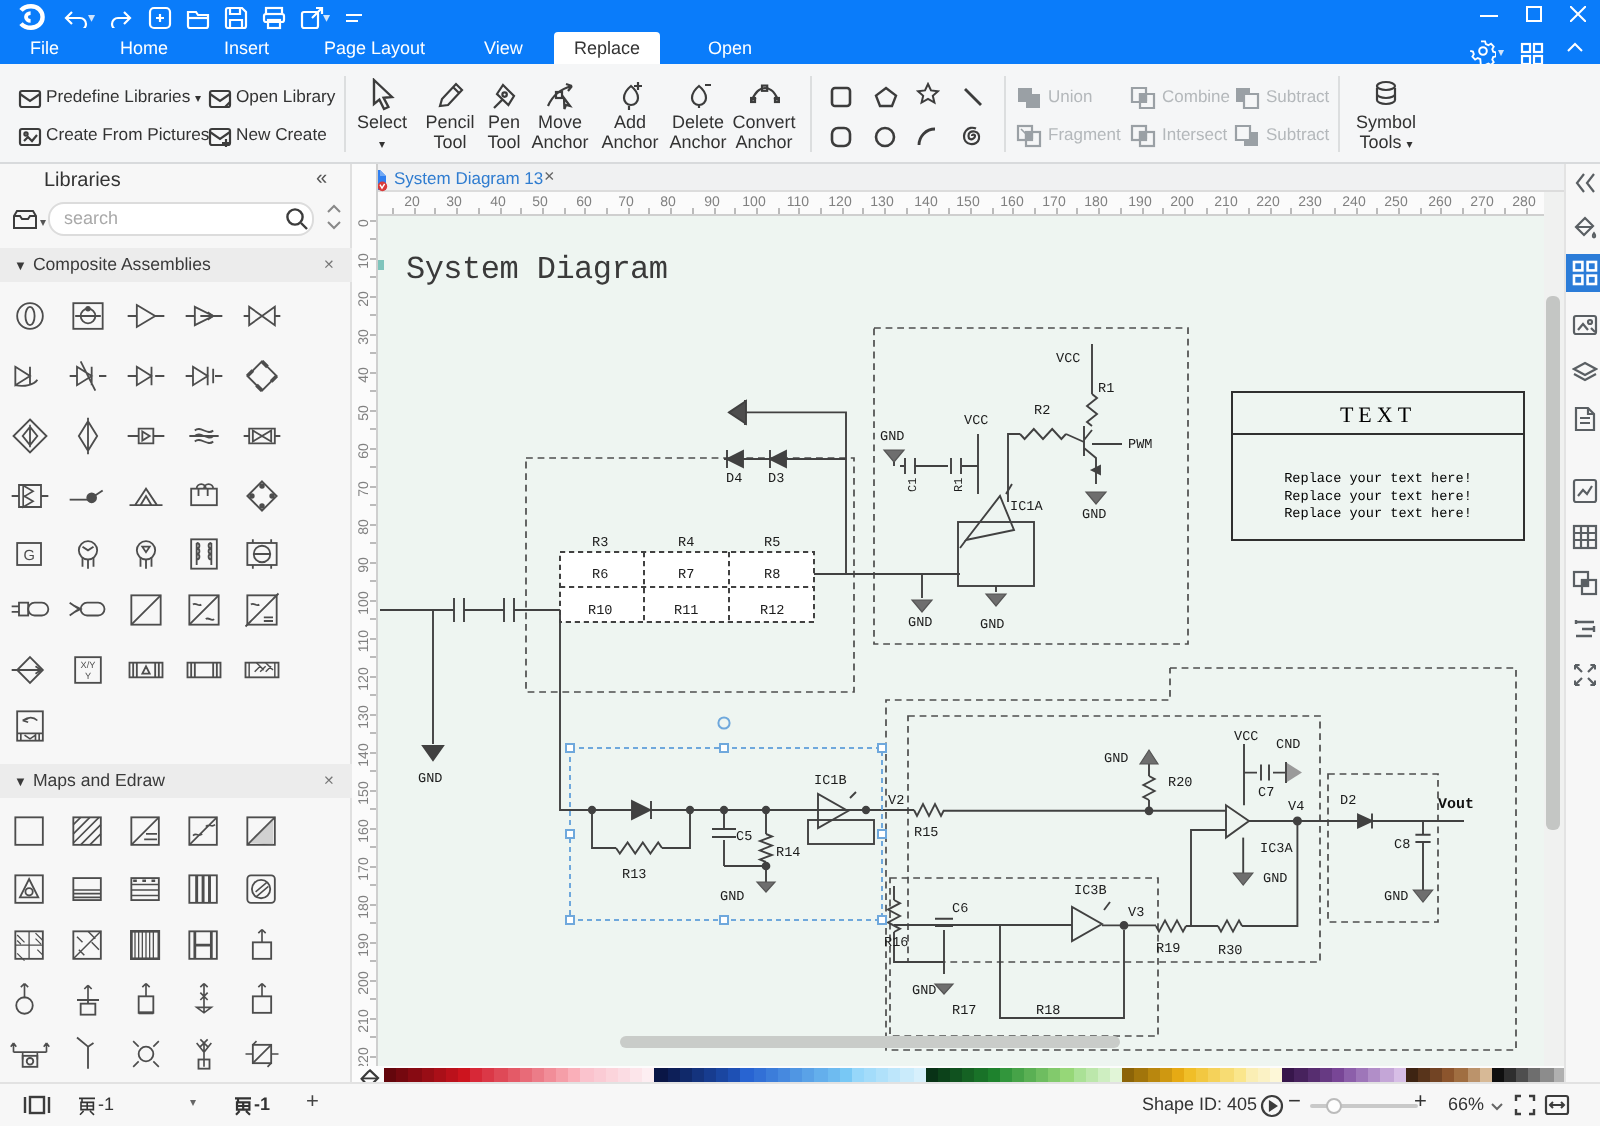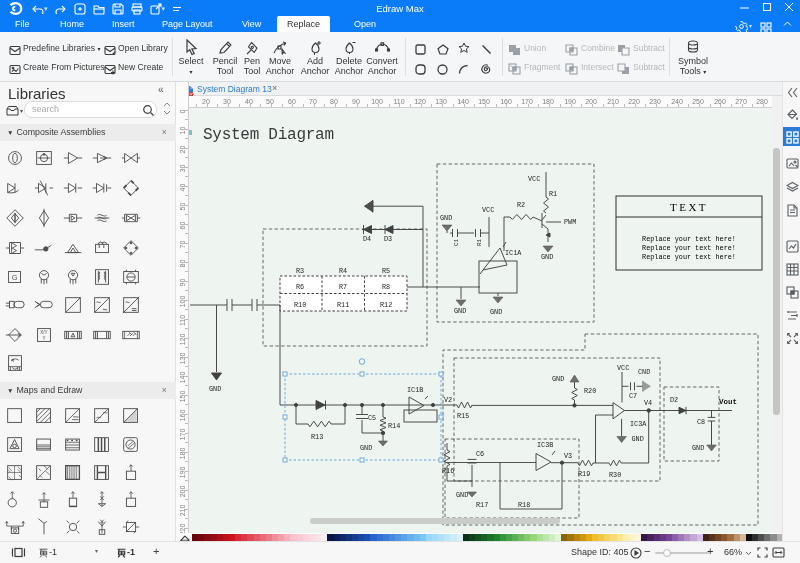--- a/index.html
+++ b/index.html
@@ -79,21 +79,20 @@
         </svg>
         <svg width="12" height="12" viewBox="0 0 12 12" fill="none" stroke="#fff" stroke-width="1.1">
           <rect x="1" y="3" width="8" height="8" rx="1"></rect>
           <path d="M6 6l5-5M8 1h3v3"></path>
         </svg>
         <span style="color:#cfe3fb;font-size:7px;margin-left:-7px">▾</span>
         <svg width="10" height="8" viewBox="0 0 10 8" fill="none" stroke="#fff" stroke-width="1.1">
           <path d="M1 2.5h8M1 5.5h6"></path>
         </svg>
       </div>
-  <div id="appname">Edraw Max</div>
   <svg class="abs" style="left:740px;top:7px" width="9" height="2">
         <path d="M0 1h9" stroke="#fff"></path>
       </svg>
   <svg class="abs" style="left:763px;top:3px" width="8" height="8" fill="none">
         <rect x=".5" y=".5" width="7" height="7" stroke="#fff"></rect>
       </svg>
   <svg class="abs" style="left:785px;top:3px" width="8" height="8">
         <path d="M0 0l8 8M8 0l-8 8" stroke="#fff"></path>
       </svg>
   <span class="menu" style="left:15px">File</span>
@@ -231,21 +230,21 @@
           <path d="M1 1h7v7H1z" fill="#f5f6f7"></path>
         </svg></span>
       <span class="rlbl gt" style="left:633px;top:30px">Subtract</span>
   <div class="rsep" style="left:669px"></div>
   <div class="tool" style="left:676px"><div class="ic" style="padding-top:2px"><svg width="14" height="14" viewBox="0 0 14 14" fill="none" stroke="#3c3c3c" stroke-width="1.1">
             <ellipse cx="7" cy="3" rx="4.5" ry="2"></ellipse>
             <path d="M2.5 3v3c0 1.1 2 2 4.5 2s4.5-.9 4.5-2V3M2.5 6v3c0 1.1 2 2 4.5 2s4.5-.9 4.5-2V6" transform="translate(0,1)"></path>
           </svg></div>Symbol<br>Tools <span style="font-size:6px">▾</span></div>
 </div>
 <div id="lpanel">
-  <span class="abs" style="left:8px;top:3px;font-size:15px;color:#333">Libraries</span>
+  <span class="abs" style="left:22px;top:3px;font-size:10px;color:#333">Libraries</span>
   <span class="abs" style="left:158px;top:2px;color:#555;font-size:10px;letter-spacing:-2px">«</span>
   <span class="abs" style="left:6px;top:21px"><svg width="15" height="12" viewBox="0 0 15 12" fill="none" stroke="#3c3c3c" stroke-width="1.1">
           <path d="M1 4l1.5-2.5h8L12 4v6H1z" stroke-width="1"></path>
           <path d="M1 4h3l1 1.5h3L9 4h3" stroke-width="1"></path>
           <path d="M3.5 1.5h6" stroke-width="1"></path>
         </svg></span>
       <span class="abs" style="left:20px;top:25px;font-size:6px;color:#555">▾</span>
   <svg class="abs" style="left:163px;top:20px" width="8" height="5" fill="none">
         <path d="M1 4L4 1l3 3" stroke="#888"></path>
       </svg>

